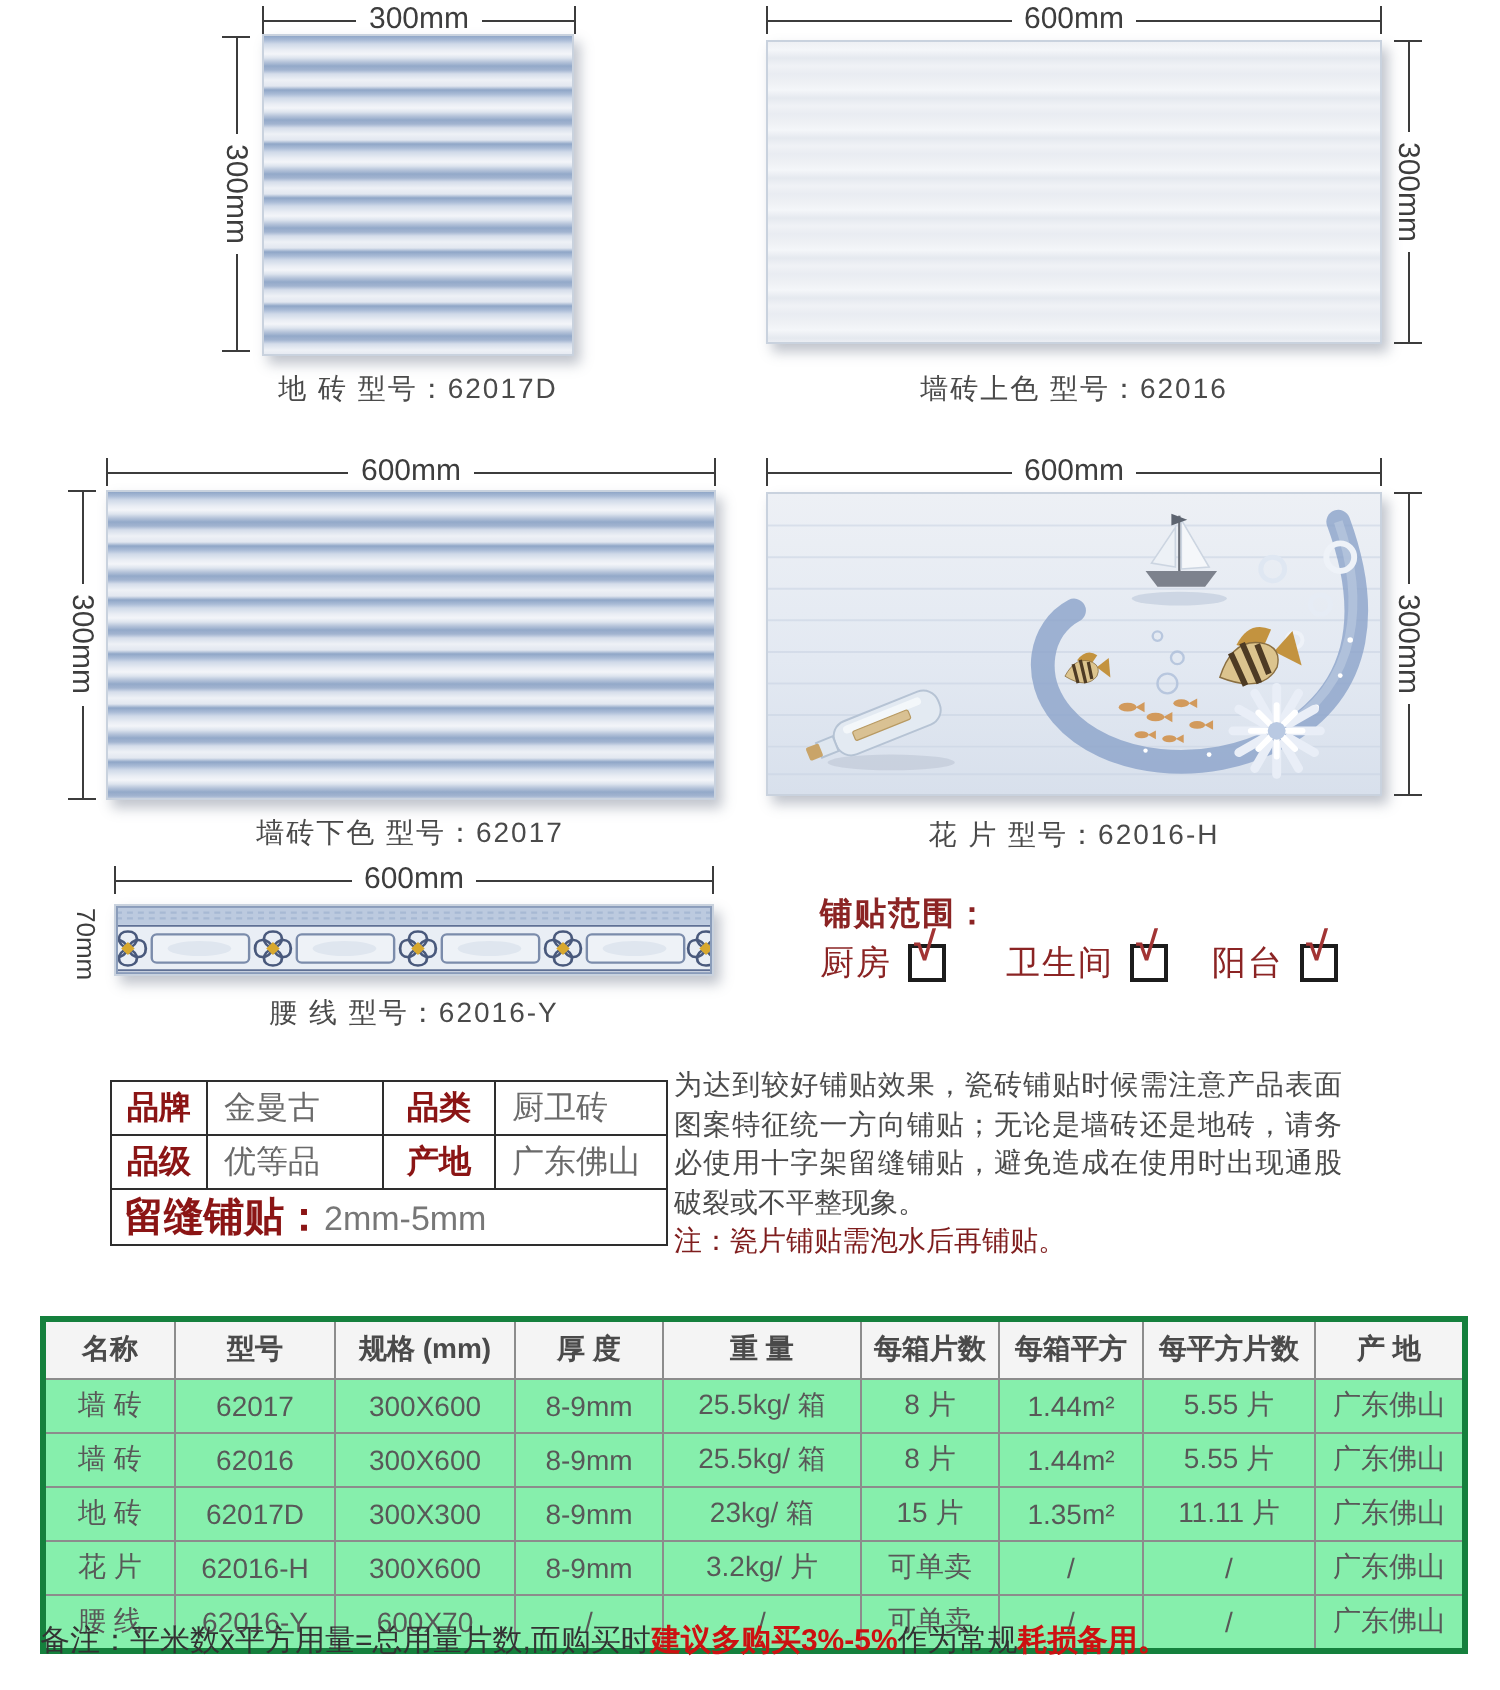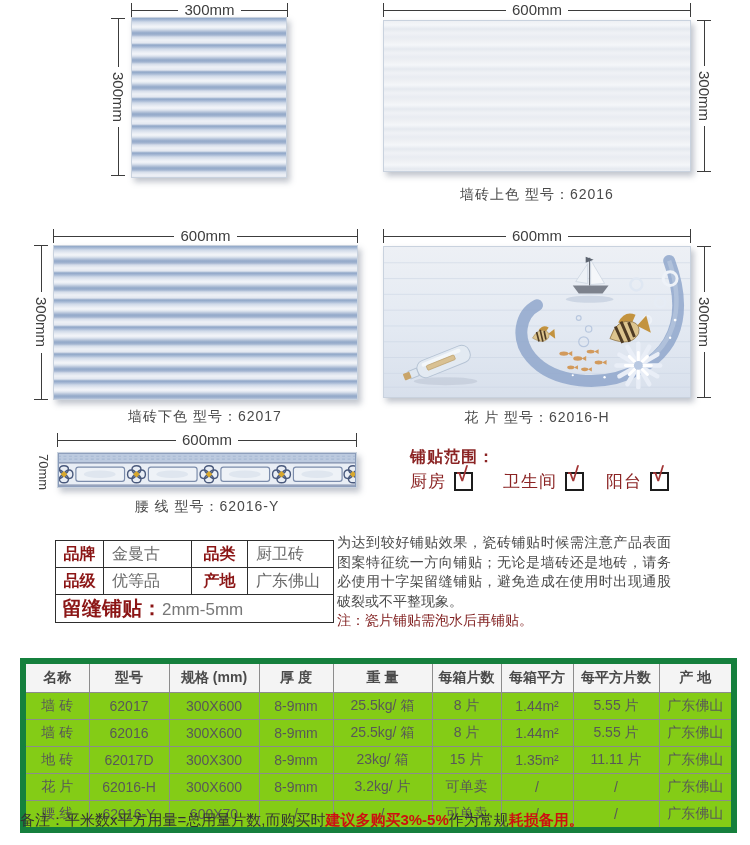--- a/index.html
+++ b/index.html
@@ -42,21 +42,21 @@
   table.info th,table.info td{border:1px solid #2e2e2e;height:27px;font-size:16px;box-sizing:border-box;}
   table.info th{color:#8b1515;font-weight:bold;text-align:center;padding:0 2px;white-space:nowrap;}
   table.info td{color:#6a6a6a;text-align:left;padding:0 0 0 8px;white-space:nowrap;}
   table.info td.gap-row{padding-left:6px;}
   table.info td.gap-row b{color:#8b1515;font-size:20px;}
   table.info td.gap-row span{color:#777;font-size:17px;}
   
   .instructions{position:absolute;font-size:14px;line-height:19.5px;color:#4b4b4b;text-align:justify;}
   .instructions .note{color:#7f1d1d;margin-top:0;}
   
-  table.spec{position:absolute;border-collapse:collapse;table-layout:fixed;background:#84cc16;border:6px solid #15803d;}
+  table.spec{position:absolute;border-collapse:collapse;table-layout:fixed;background:#86efac;border:3px solid #15803d;}
   table.spec th,table.spec td{border:1px solid #8c8c8c;text-align:center;font-size:14px;white-space:nowrap;overflow:hidden;}
   table.spec th{height:26px;font-weight:bold;color:#4a4a4a;background:#f4f4f4;}
   table.spec td{height:24px;color:#585858;}
   
   .remark{position:absolute;font-size:15px;color:#333;white-space:nowrap;}
   .remark .red{color:#cc1111;font-weight:bold;}
 </style>
 </head>
 <body>
 
@@ -70,20 +70,21 @@
       <span class="tick"></span>
   </div>
   <div class="dim-v" style="left:111px;top:18px;height:158px;">
     <span class="tick"></span>
       <span class="line"></span>
     <span class="dim-text">300mm</span>
     <span class="line"></span>
       <span class="tick"></span>
   </div>
   <div class="tile striped-dark" style="left:131px;top:17px;width:156px;height:161px;"></div>
+  <div class="caption" style="left:101px;top:186px;width:216px;">地 砖  型号：62017D</div>
 
   <div class="dim-h" style="left:383px;top:3px;width:308px;">
     <span class="tick"></span>
       <span class="line"></span>
     <span class="dim-text">600mm</span>
     <span class="line"></span>
       <span class="tick"></span>
   </div>
   <div class="dim-v" style="left:697px;top:20px;height:152px;">
     <span class="tick"></span>

